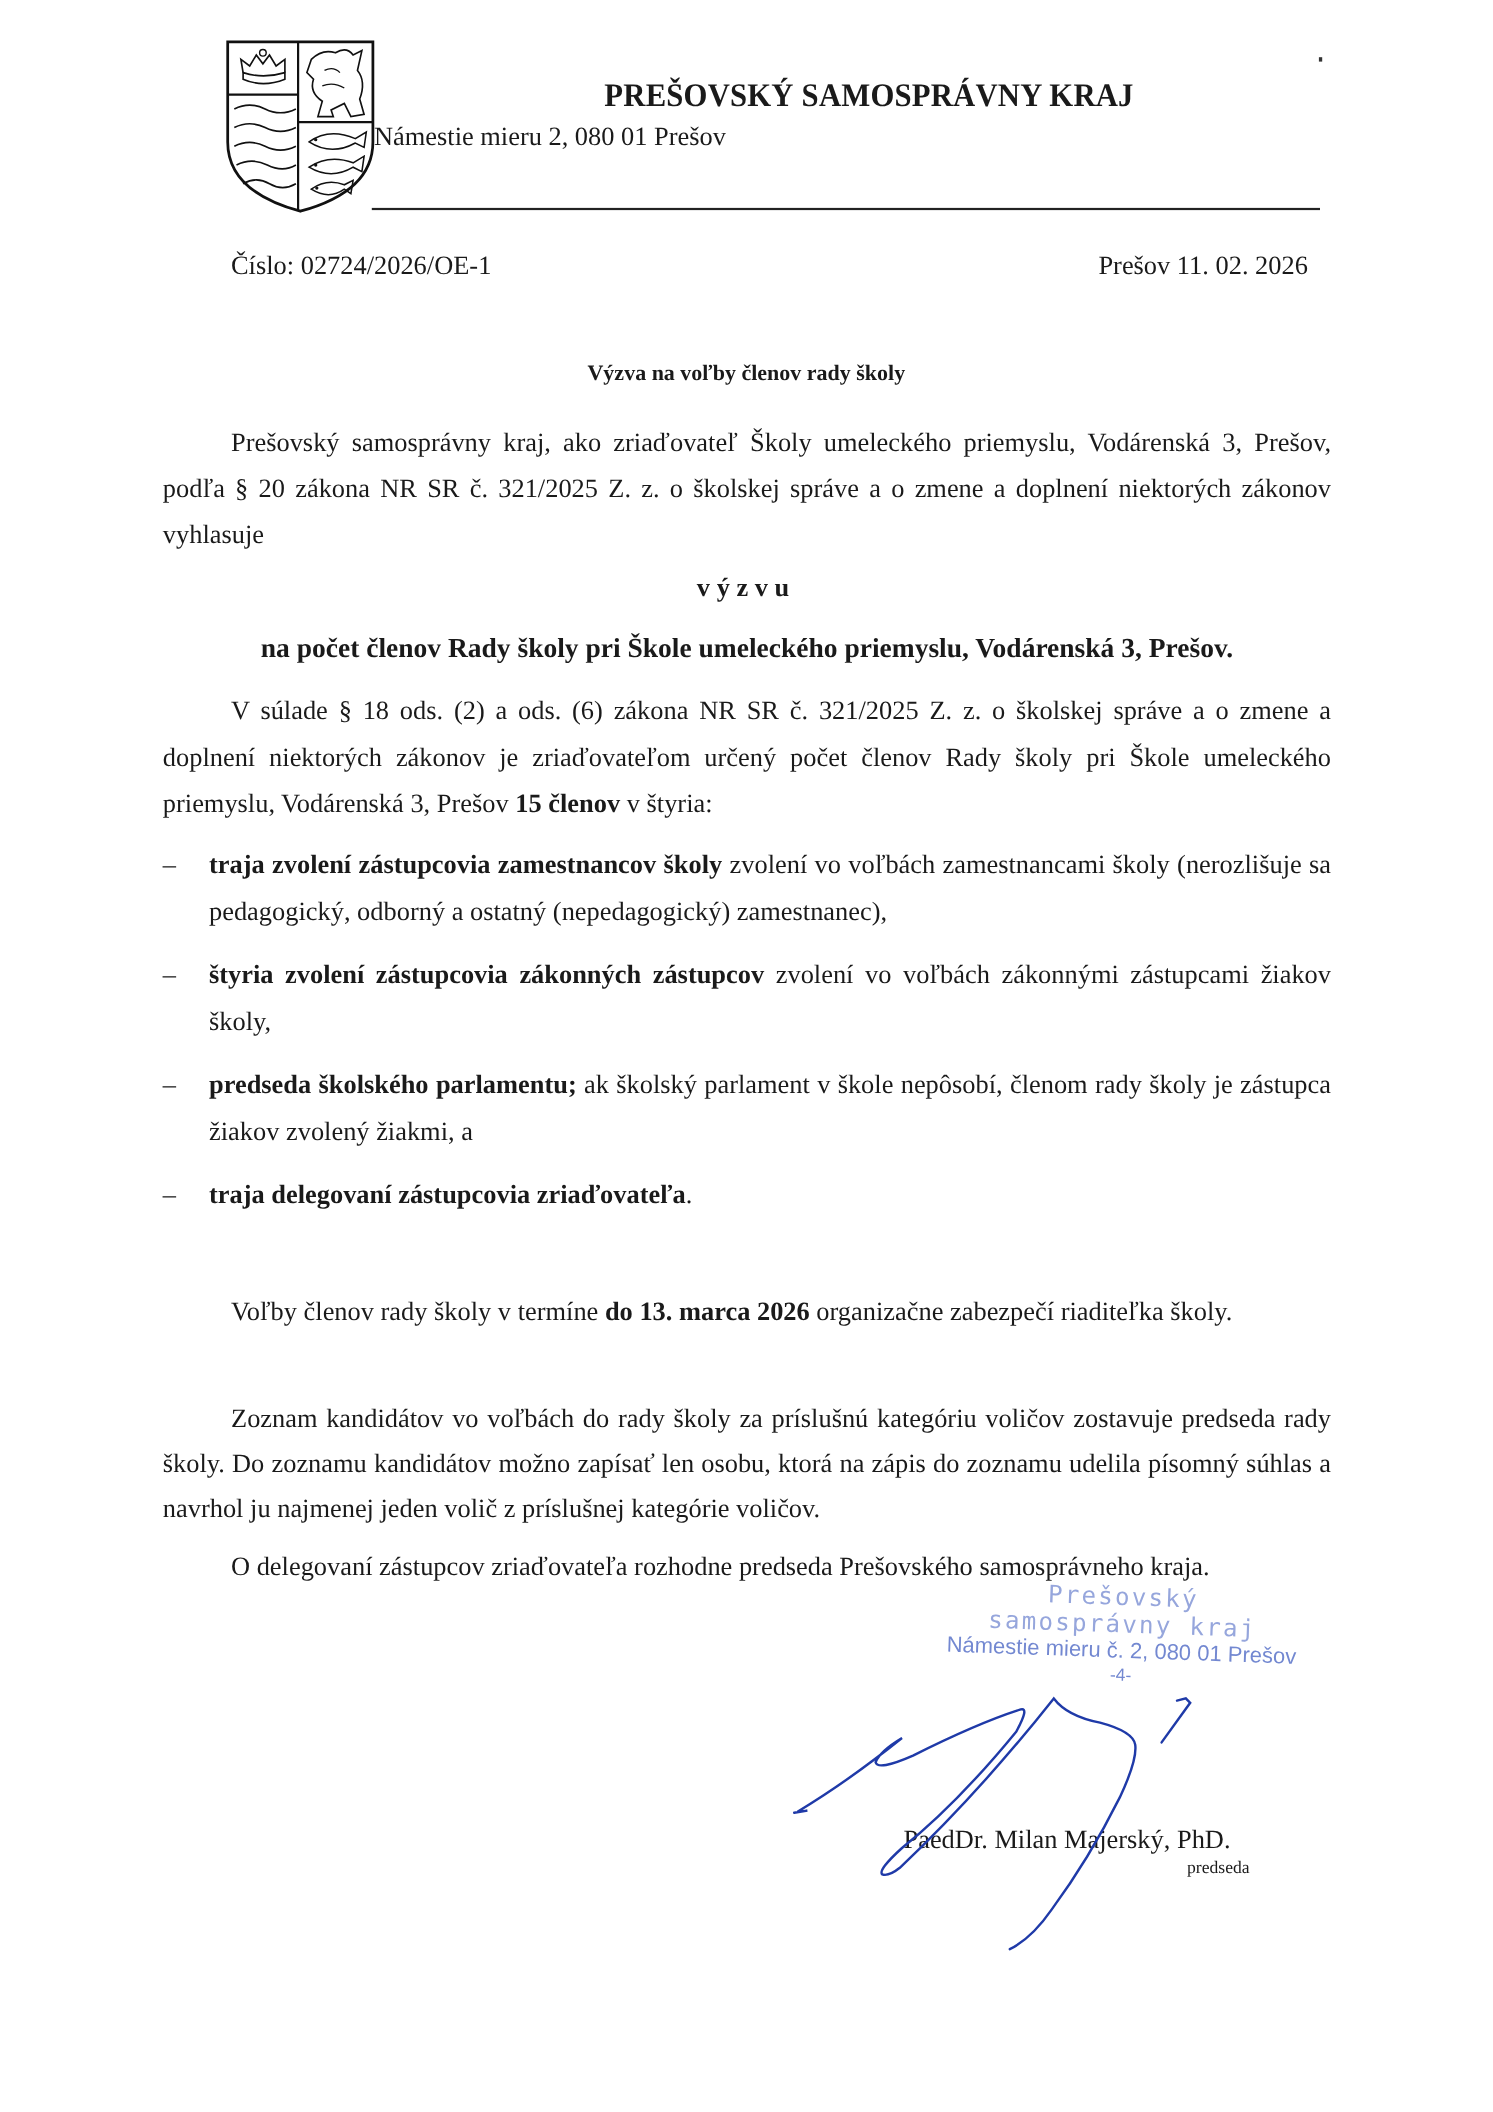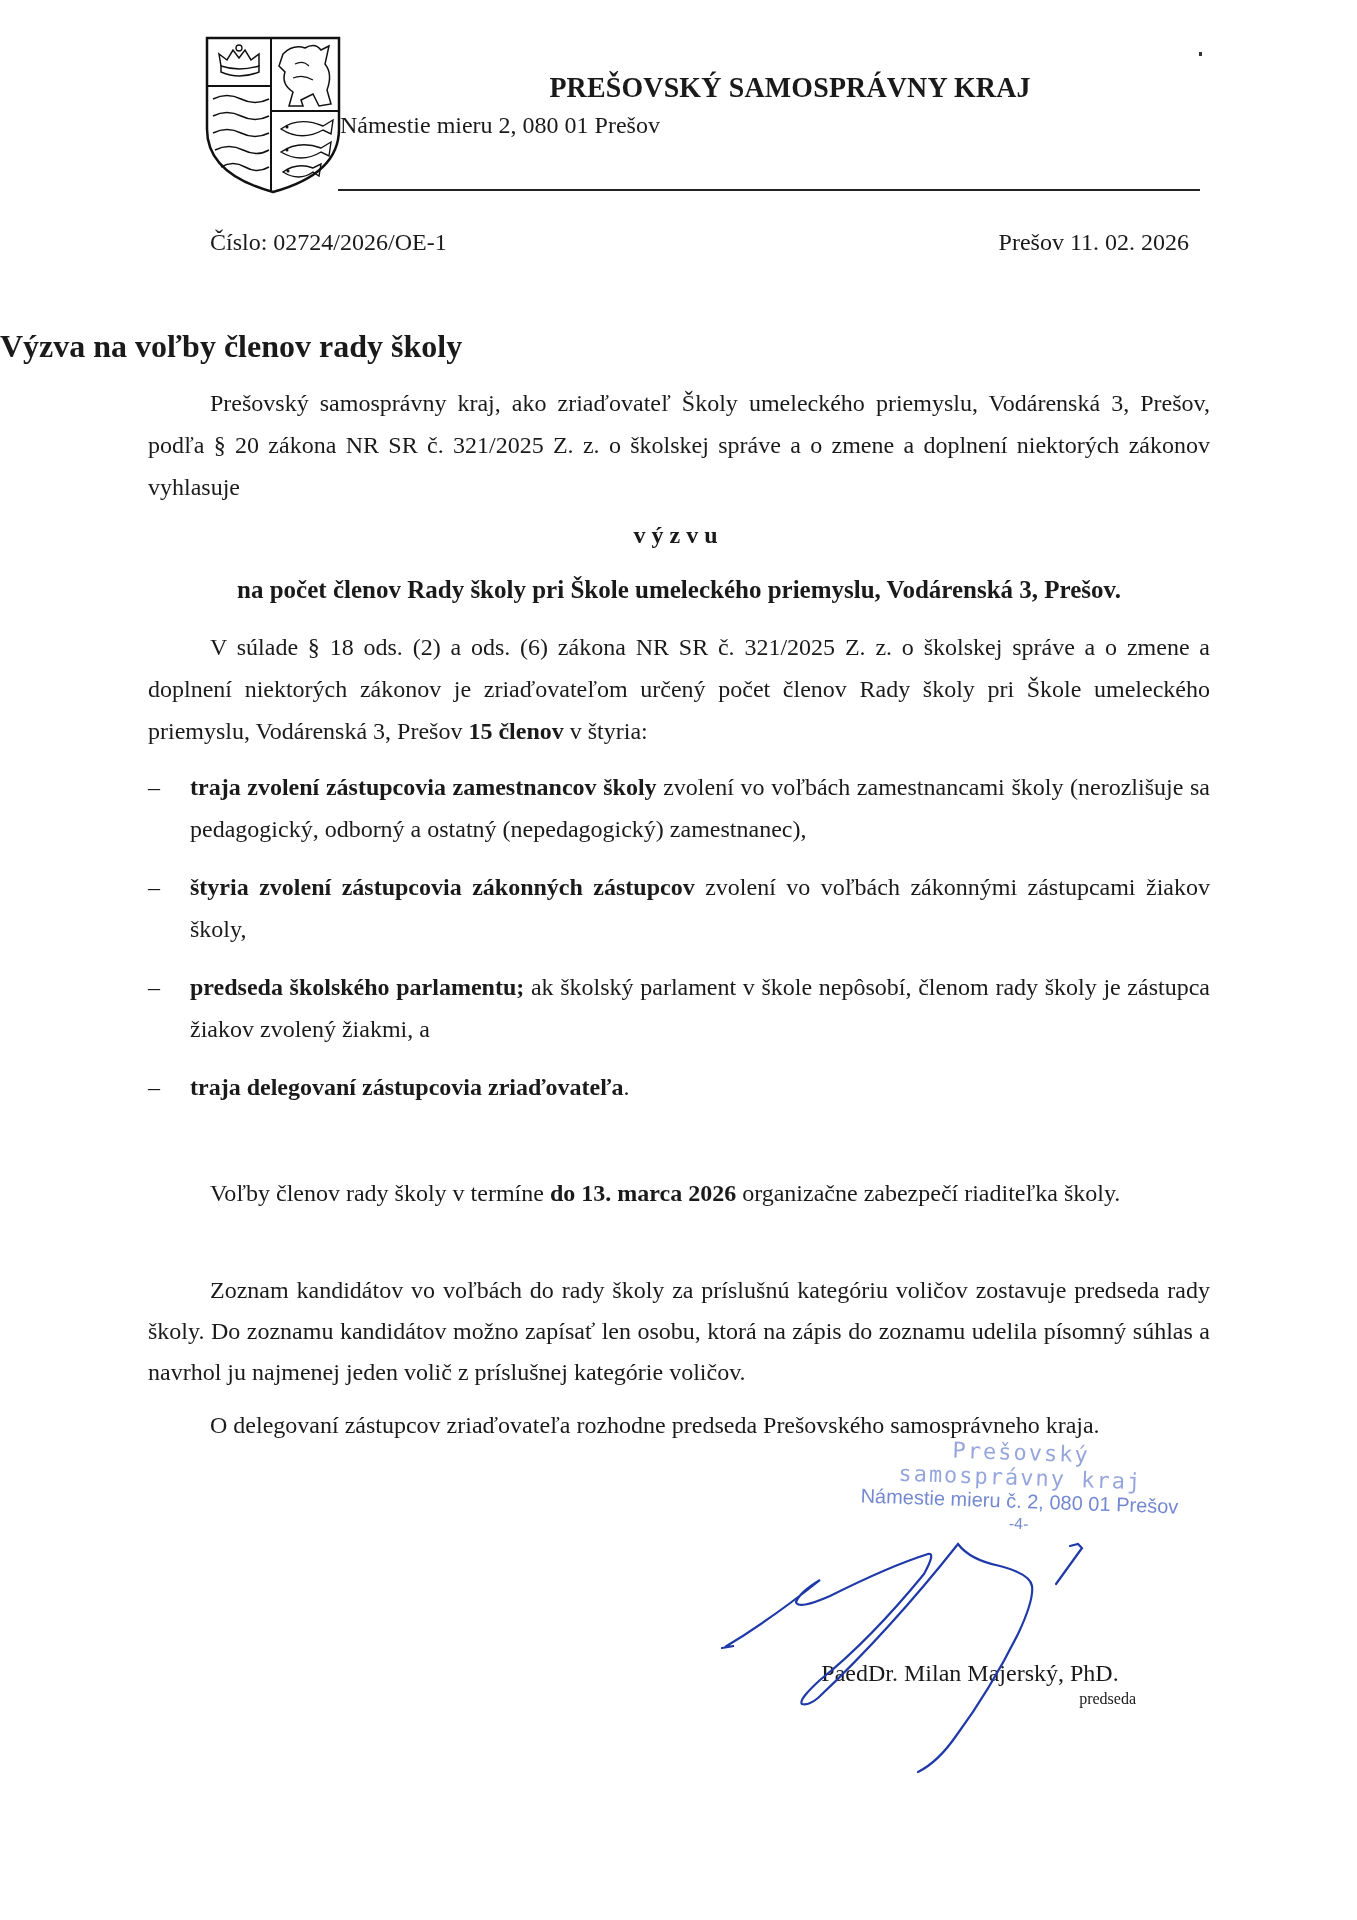--- a/index.html
+++ b/index.html
@@ -20,21 +20,21 @@
       left: 340px; width: 900px; top: 112px; text-align: left; font-size: 24px;
     }
     #header-rule { left: 338px; top: 189px; width: 862px; height: 0; border-top: 2.5px solid #222; }
     #speck { left: 1199px; top: 52px; width: 3px; height: 4px; background: #333; }
 
     
     #ref-number { left: 210px; top: 229px; font-size: 24px; }
     #doc-date { right: 168px; top: 229px; font-size: 24px; }
 
     
-    #doc-title { left: 0; width: 1357px; top: 328px; text-align: left; font-size: 32px; font-weight: bold; }
+    #doc-title { left: 0; width: 1357px; top: 328px; text-align: center; font-size: 20px; font-weight: bold; }
 
     .body-text { font-size: 24px; line-height: 42px; text-align: justify; }
     .indent { text-indent: 62px; }
 
     #intro { left: 148px; width: 1062px; top: 382px; }
     #call-word { left: 0; width: 1357px; top: 522px; text-align: center; font-size: 24px; font-weight: bold; letter-spacing: 6px; }
     #call-sub { left: 148px; width: 1062px; top: 576px; text-align: center; font-size: 25px; font-weight: bold; }
 
     #composition { left: 148px; width: 1062px; top: 626px; }
 

